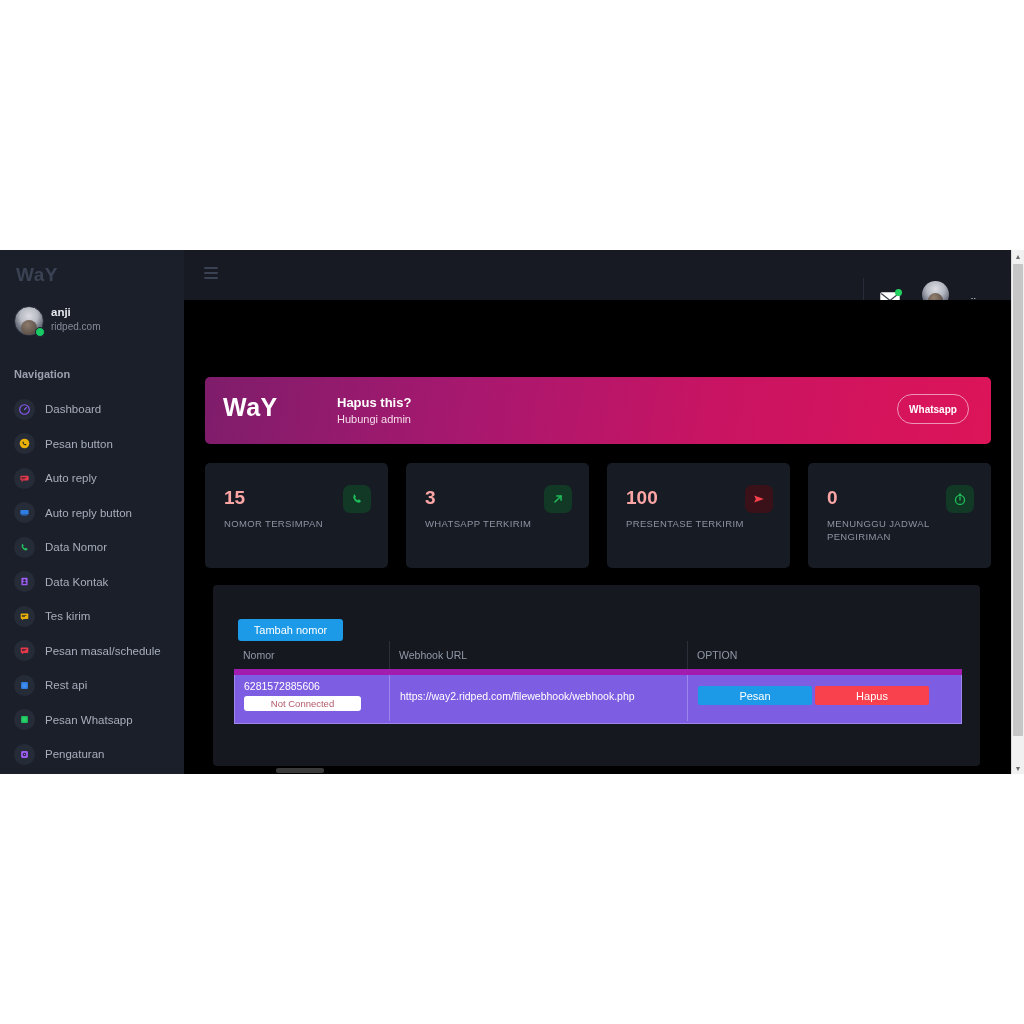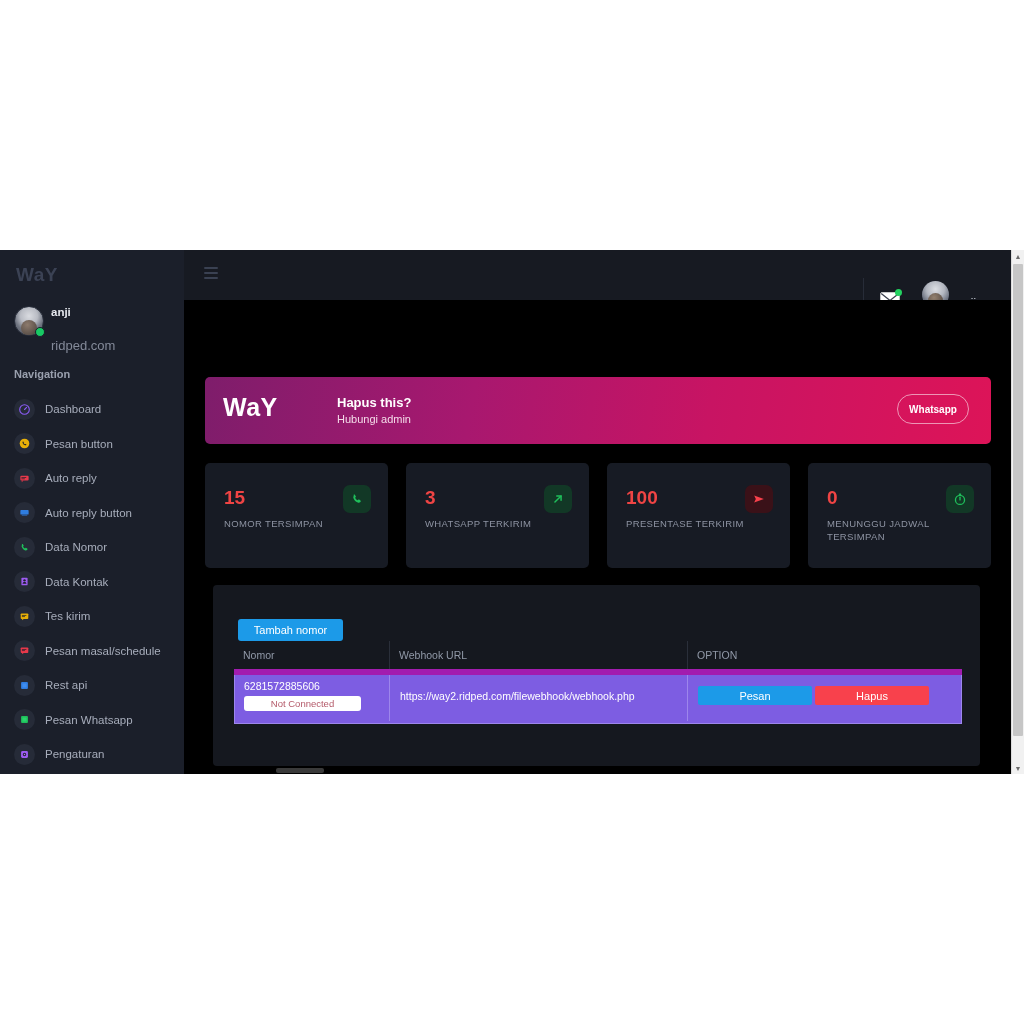--- a/index.html
+++ b/index.html
@@ -61,22 +61,22 @@
     position: absolute; left: 21px; top: 21px;
     width: 8px; height: 8px; border-radius: 50%;
     background: #18c964;
     border: 1.5px solid #1b1f2a;
   }
   .profile-name {
     position: absolute; left: 37px; top: 0px;
     font-size: 11.5px; font-weight: 700; color: #e6e8ee;
   }
   .profile-sub {
-    position: absolute; left: 37px; top: 32px;
-    font-size: 13px; color: #848a99;
+    position: absolute; left: 37px; top: 15px;
+    font-size: 10px; color: #848a99;
   }
   .nav-label {
     position: absolute; left: 14px; top: 118px;
     font-size: 11px; font-weight: 700; color: #9aa0ae;
   }
   .nav-list {
     position: absolute; left: 0; top: 142px; width: 184px;
   }
   .nav-item {
     position: relative;
@@ -187,21 +187,21 @@
     width: 183px; height: 105px;
     background: #171b24;
     border-radius: 5px;
   }
   .card:nth-child(1){ left: 0; }
   .card:nth-child(2){ left: 201px; }
   .card:nth-child(3){ left: 402px; }
   .card:nth-child(4){ left: 603px; }
   .card-num {
     position: absolute; left: 19px; top: 24px;
-    font-size: 19px; font-weight: 700; color: #ef4444;
+    font-size: 19px; font-weight: 700; color: #fca5a5;
   }
   .card-label {
     position: absolute; left: 19px; top: 54px; width: 135px;
     font-size: 9.5px; color: #8d93a2; letter-spacing: .35px; line-height: 13px;
   }
   .card-icon {
     position: absolute; right: 17px; top: 22px;
     width: 28px; height: 28px; border-radius: 7px;
     display: flex; align-items: center; justify-content: center;
   }
@@ -503,21 +503,21 @@
           <div class="card-label">PRESENTASE TERKIRIM</div>
           <div class="card-icon" style="background:#3a1118;">
             <svg width="14" height="14" viewBox="0 0 16 16">
                 <path d="M2.5 4 L13.5 8 L2.5 12 L4.4 8z" fill="#f8414c"></path>
               </svg>
           </div>
         </div>
 
         <div class="card">
           <div class="card-num">0</div>
-          <div class="card-label">MENUNGGU JADWAL TERSIMPAN</div>
+          <div class="card-label">MENUNGGU JADWAL PENGIRIMAN</div>
           <div class="card-icon" style="background:#123826;">
             <svg width="14" height="14" viewBox="0 0 16 16">
                 <circle cx="8" cy="9" r="5.2" fill="none" stroke="#1fbf5b" stroke-width="1.5"></circle>
                 <path d="M8 6 L8 9" stroke="#1fbf5b" stroke-width="1.5" stroke-linecap="round"></path>
                 <rect x="6.6" y="1.8" width="2.8" height="1.5" rx="0.6" fill="#1fbf5b"></rect>
               </svg>
           </div>
         </div>
 
       </section>

